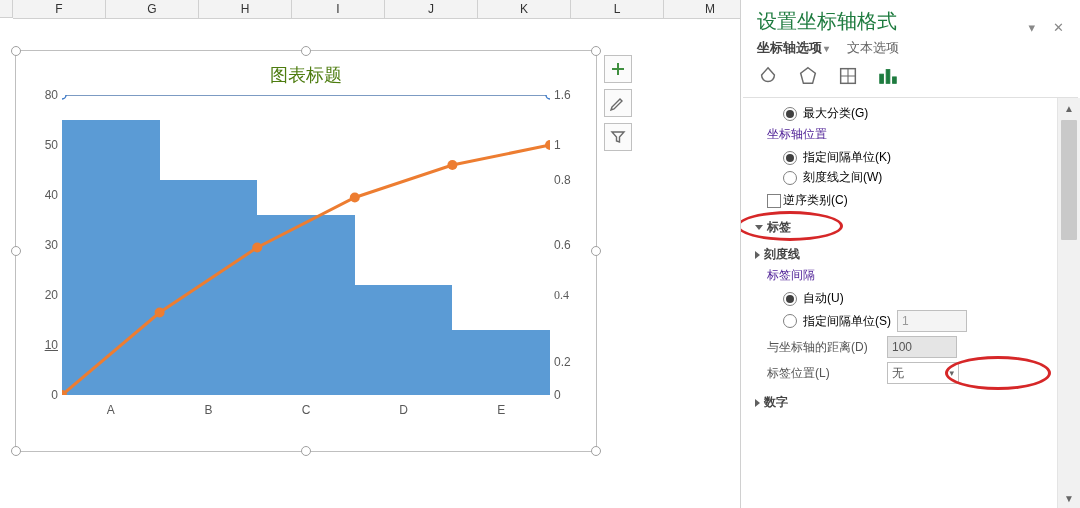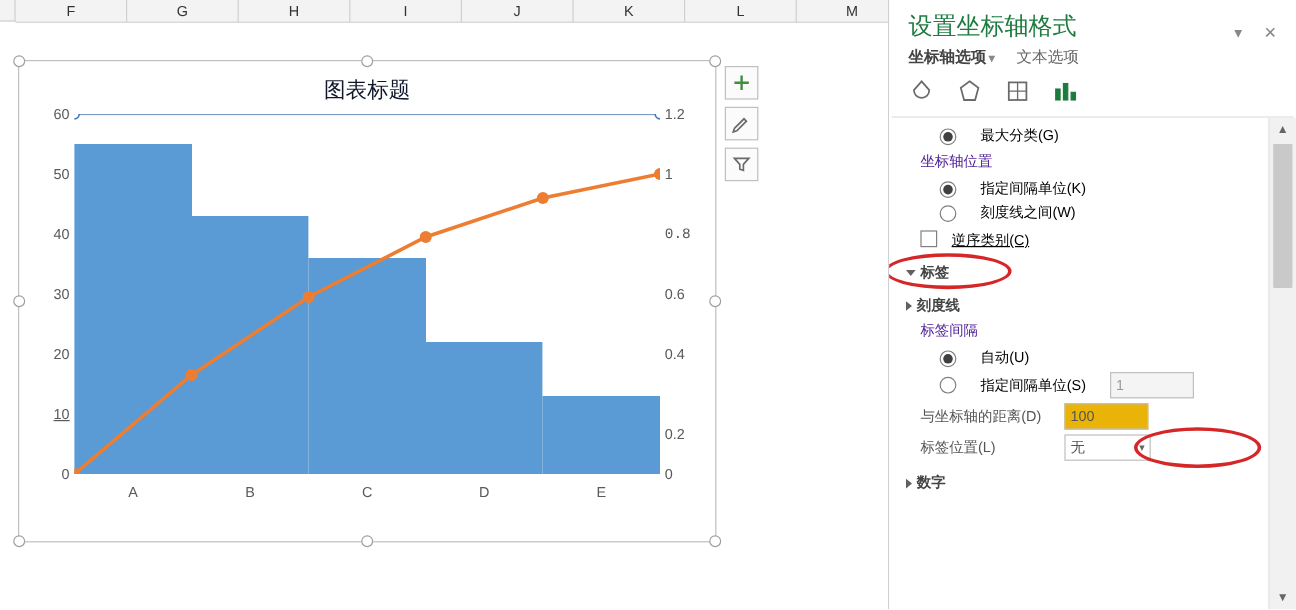--- a/index.html
+++ b/index.html
@@ -63,21 +63,21 @@
   .h-ne { top:0; left:100%; }
   .h-w  { top:50%; left:0; }
   .h-e  { top:50%; left:100%; }
   .h-sw { top:100%; left:0; }
   .h-s  { top:100%; left:50%; }
   .h-se { top:100%; left:100%; }
 
   .chart-title {
     text-align: center;
     font-size: 18px;
-    color: #0f172a;
+    color: #4d7c0f;
     margin-top: 12px;
     margin-bottom: 8px;
   }
   .plot-wrap {
     position: relative;
     margin: 0 46px 40px 46px;
     height: 300px;
   }
   .plot-area {
     position: absolute;
@@ -254,22 +254,22 @@
   .scrollbar .thumb {
     position: absolute;
     left: 3px;
     right: 3px;
     top: 22px;
     height: 120px;
     background: #c9c9c9;
     border-radius: 1px;
   }
   .row { margin: 4px 0 6px 0; color:#4c1d95; }
-  .row-radio { display:flex; align-items:center; gap:20px; margin: 3px 0 3px 16px; }
-  .row-check { display:flex; gap:12px; margin: 6px 0 6px 0; text-decoration: underline; }
+  .row-radio { display:flex; align-items:center; gap:6px; margin: 3px 0 3px 16px; }
+  .row-check { display:flex; align-items:center; gap:2px; margin: 6px 0 6px 0; }
   .radio {
     width: 12px; height: 12px; border-radius:50%;
     border: 1px solid #808080; display:inline-block;
     position:relative; flex-shrink:0;
   }
   .radio.on::after{
     content:"";position:absolute;top:2px;left:2px;right:2px;bottom:2px;
     border-radius:50%;background:#404040;
   }
   .chk {
@@ -299,21 +299,21 @@
     border-radius: 50%;
     pointer-events:none;
   }
   .field-row {
     display:flex; align-items:center; 
     margin: 4px 0 4px 0; color:#555;
   }
   .num-field {
     width: 60px; height: 20px;
     border: 1px solid #bfbfbf;
-    background:#eab308;
+    background:#e5e5e5;
     font-size:12px;
     padding:0 4px;
     color:#555;
   }
   .num-field.ro { background:#f4f4f4; color:#999; }
   .combo {
     display:flex; align-items:center;
     border:1px solid #bfbfbf;
     height:20px; width:62px;
     background:#fff; padding:0 4px;
@@ -361,30 +361,30 @@
           <div class="bar" style="left: 292.8px; width: 97.6px; height: 110px;"></div>
           <div class="bar" style="left: 390.4px; width: 97.6px; height: 65px;"></div>
         </div>
       <div class="y-left" id="yLeft">
           <div class="tick" style="top: 300px;">0</div>
           <div class="tick" style="top: 250px; text-decoration: underline;">10</div>
           <div class="tick" style="top: 200px;">20</div>
           <div class="tick" style="top: 150px;">30</div>
           <div class="tick" style="top: 100px;">40</div>
           <div class="tick" style="top: 50px;">50</div>
-          <div class="tick" style="top: 0px;">60</div>
+          <div class="tick" style="top: 0px;">80</div>
         </div>
       <div class="y-right" id="yRight">
           <div class="tick" style="top: 300px;">0</div>
           <div class="tick" style="top: 250px; margin-top: 17px;">0.2</div>
-          <div class="tick" style="top: 200px;">0.4</div>
+          <div class="tick" style="top: 200px; font-family: Liberation Serif, serif;">0.4</div>
           <div class="tick" style="top: 150px;">0.6</div>
-          <div class="tick" style="top: 100px; font-family: Liberation Mono, monospace;">0.8</div>
+          <div class="tick" style="top: 85px;">0.8</div>
           <div class="tick" style="top: 50px;">1</div>
-          <div class="tick" style="top: 0px;">1.2</div>
+          <div class="tick" style="top: 0px;">1.6</div>
         </div>
       <div id="xCats">
           <div class="x-cat" style="left: 48.8px;">A</div>
           <div class="x-cat" style="left: 146.4px;">B</div>
           <div class="x-cat" style="left: 244px;">C</div>
           <div class="x-cat" style="left: 341.6px;">D</div>
           <div class="x-cat" style="left: 439.2px;">E</div>
         </div>
       <svg class="line-svg" id="lineSvg" viewBox="0 0 488 300" preserveAspectRatio="none">
           <path d="M0 300 L97.6 217.5 L195.2 152.5 L292.79999999999995 102.49999999999997 L390.4 69.99999999999997 L488 50" fill="none" stroke="#ed7d31" stroke-width="3"></path>

